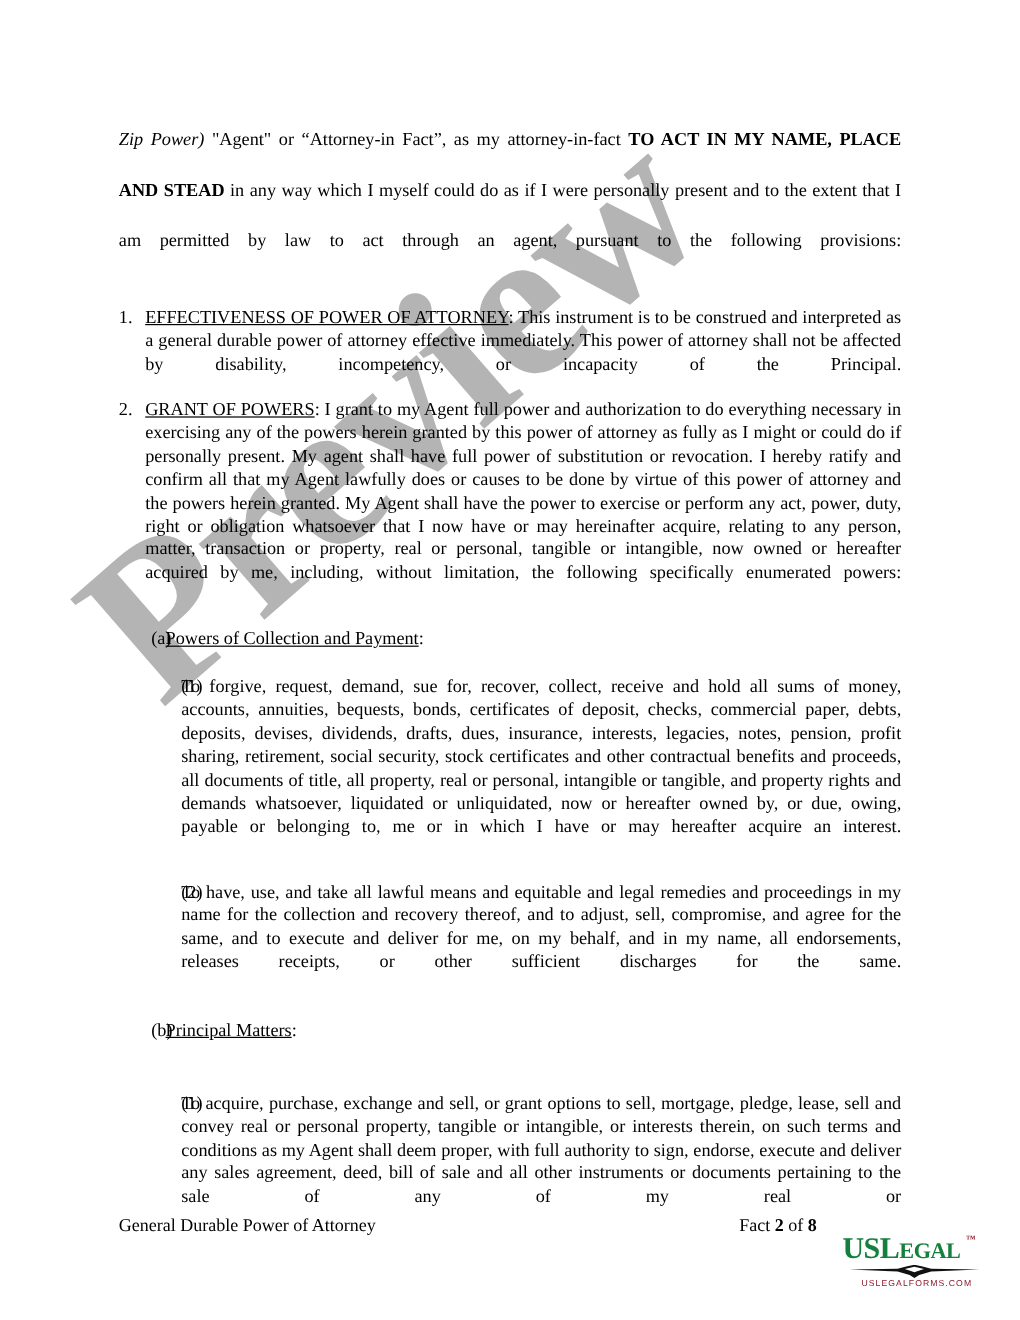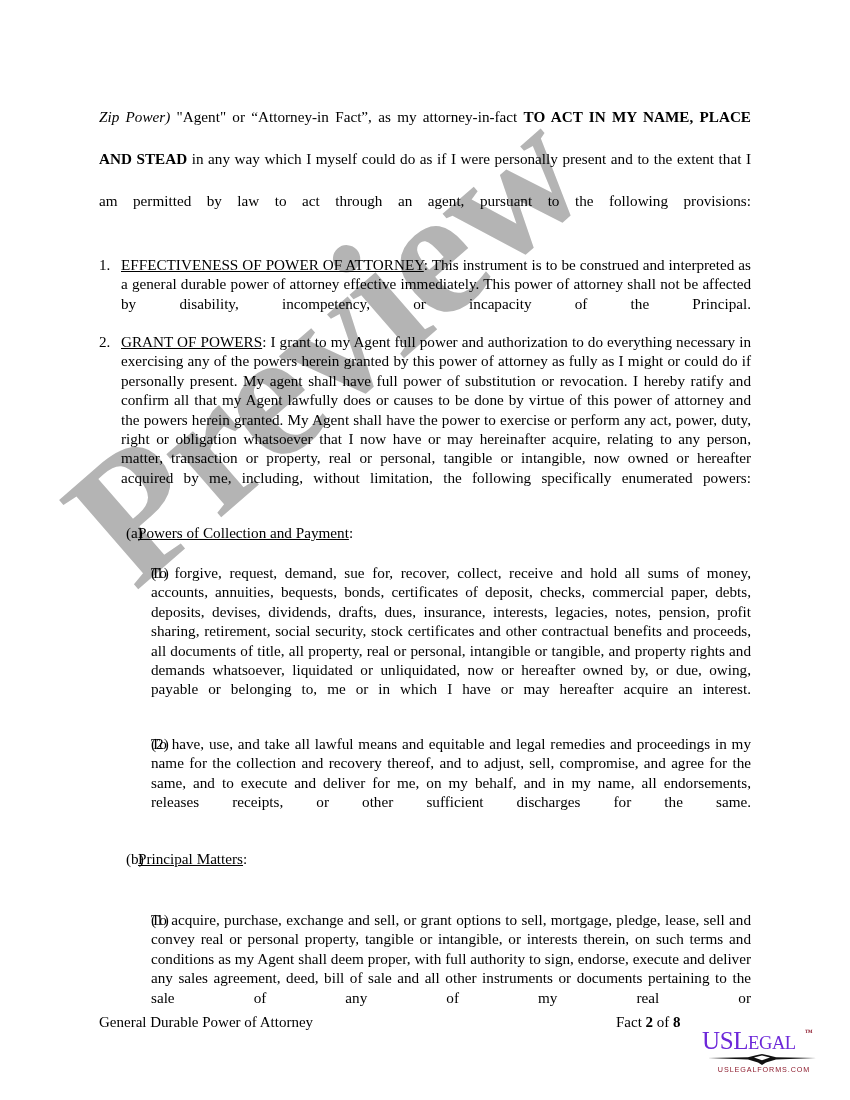--- a/index.html
+++ b/index.html
@@ -162,22 +162,22 @@
     left: 702px;
     top: 20px;
     width: 120px;
     height: 48px;
   }
   #logo-wordmark {
     position: absolute;
     left: 0; top: 0;
     font-family: "Liberation Serif", "DejaVu Serif", serif;
     font-size: 25px;
-    font-weight: 400;
-    color: #6d28d9;
+    font-weight: 700;
+    color: #15803d;
     letter-spacing: -0.4px;
     line-height: 26px;
     white-space: nowrap;
   }
   #logo-wordmark .cap { font-size: 25px; }
   #logo-wordmark .smallcap { font-size: 18.5px; }
   #logo-tm {
     position: absolute;
     left: 103px;
     top: 0px;

